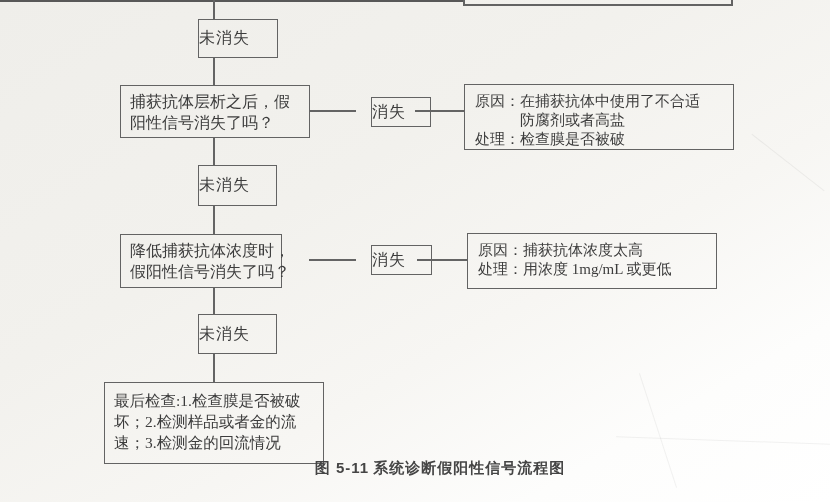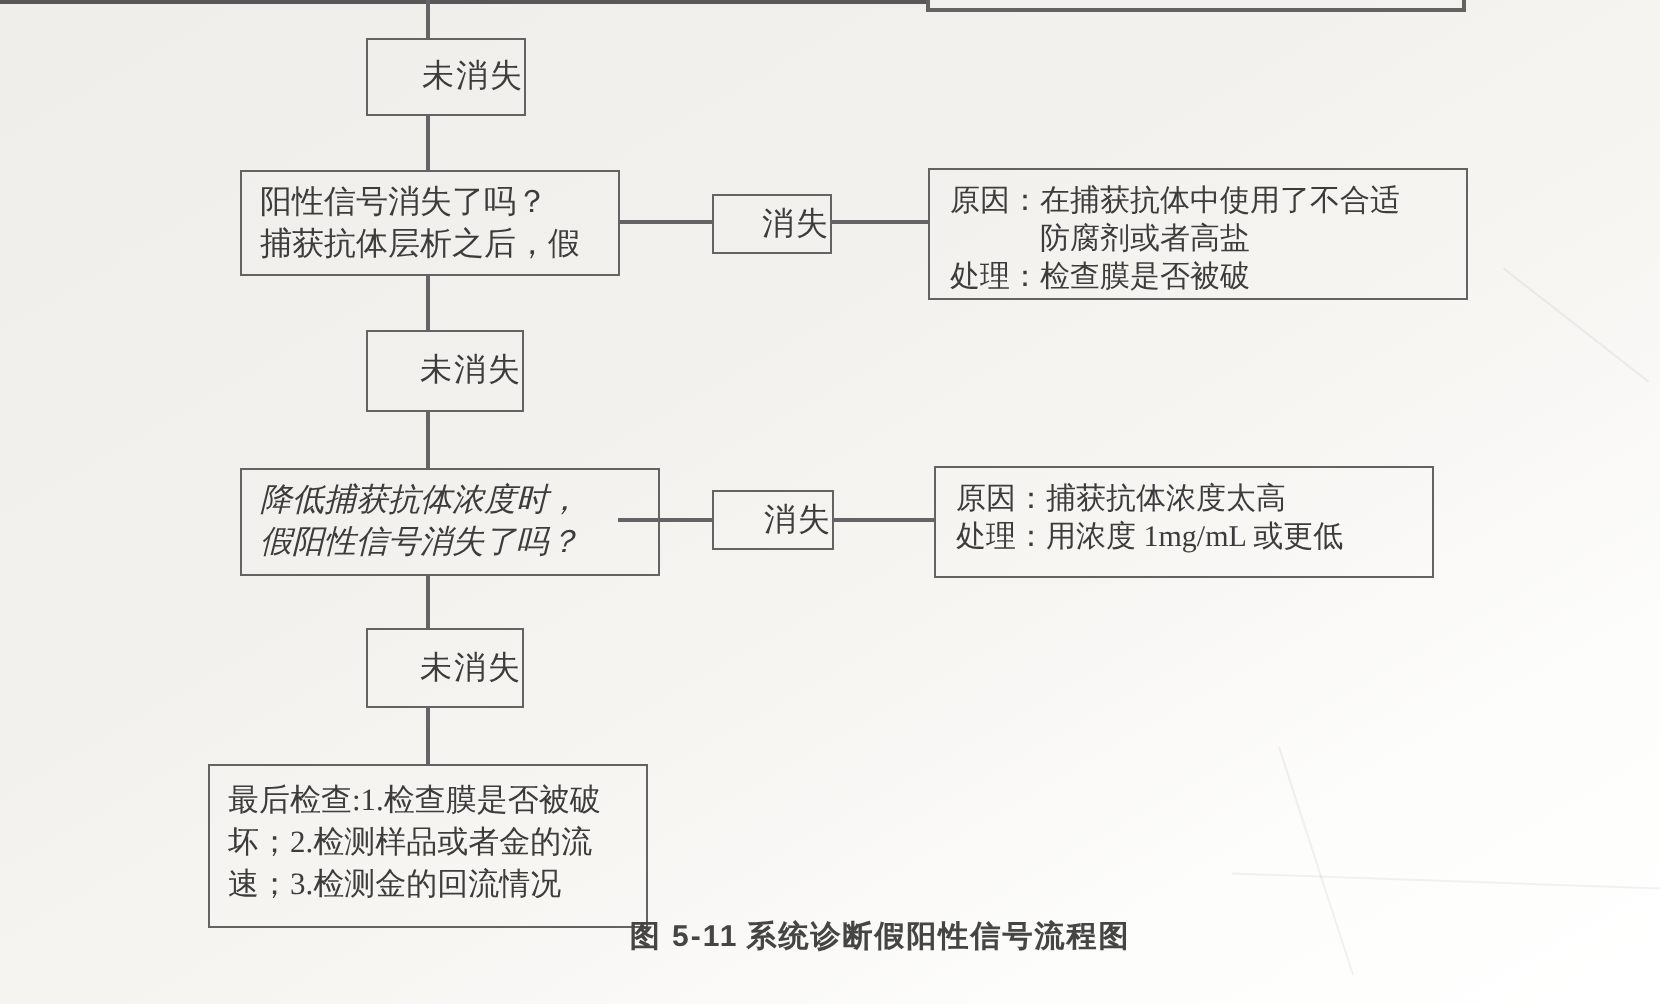--- a/index.html
+++ b/index.html
@@ -14,23 +14,24 @@
   }
   .box {
     position: absolute;
     box-sizing: border-box;
     border: 1.6px solid #636363;
     background: transparent;
   }
   .label-box {
     display: flex;
     align-items: center;
-    justify-content: flex-end;
+    justify-content: flex-start;
     font-size: 16px;
     letter-spacing: 1px;
+    margin-left: 15px;
   }
   .question-box {
     padding: 5px 9px;
     font-size: 16px;
     line-height: 21px;
   }
   .question-box .line, .final-box .line { white-space: nowrap; }
   .reason-box {
     padding: 7px 10px;
     font-size: 15px;
@@ -80,22 +81,22 @@
   <div class="hline" style="left:309px; top:110px; width:47px;"></div>
   <div class="hline" style="left:415px; top:110px; width:49px;"></div>
   <div class="hline" style="left:309px; top:259px; width:47px;"></div>
   <div class="hline" style="left:417px; top:259px; width:50px;"></div>
 
   <div class="box label-box" style="left:183px; top:19px; width:80px; height:39px;">
     <span>未消失</span>
   </div>
 
   <div class="box question-box" style="left:120px; top:85px; width:190px; height:53px;">
+    <div class="line">捕获抗体层析之后，假</div>
     <div class="line">阳性信号消失了吗？</div>
-    <div class="line">捕获抗体层析之后，假</div>
   </div>
 
   <div class="box label-box" style="left:356px; top:97px; width:60px; height:30px;">
     <span>消失</span>
   </div>
 
   <div class="box reason-box" style="left:464px; top:84px; width:270px; height:66px;">
     <div class="reason-row">
       <span class="reason-label">原因：</span>
       <span class="reason-content">
@@ -106,21 +107,21 @@
     <div class="reason-row">
       <span class="reason-label">处理：</span>
       <span class="reason-content">检查膜是否被破</span>
     </div>
   </div>
 
   <div class="box label-box" style="left:183px; top:165px; width:79px; height:41px;">
     <span>未消失</span>
   </div>
 
-  <div class="box question-box" style="left:120px; top:234px; width:210px; height:54px;font-style:italic;">
+  <div class="box question-box" style="left:120px; top:234px; width:162px; height:54px;">
     <div class="line">降低捕获抗体浓度时，</div>
     <div class="line">假阳性信号消失了吗？</div>
   </div>
 
   <div class="box label-box" style="left:356px; top:245px; width:61px; height:30px;">
     <span>消失</span>
   </div>
 
   <div class="box reason-box" style="left:467px; top:233px; width:250px; height:56px;">
     <div class="reason-row">

